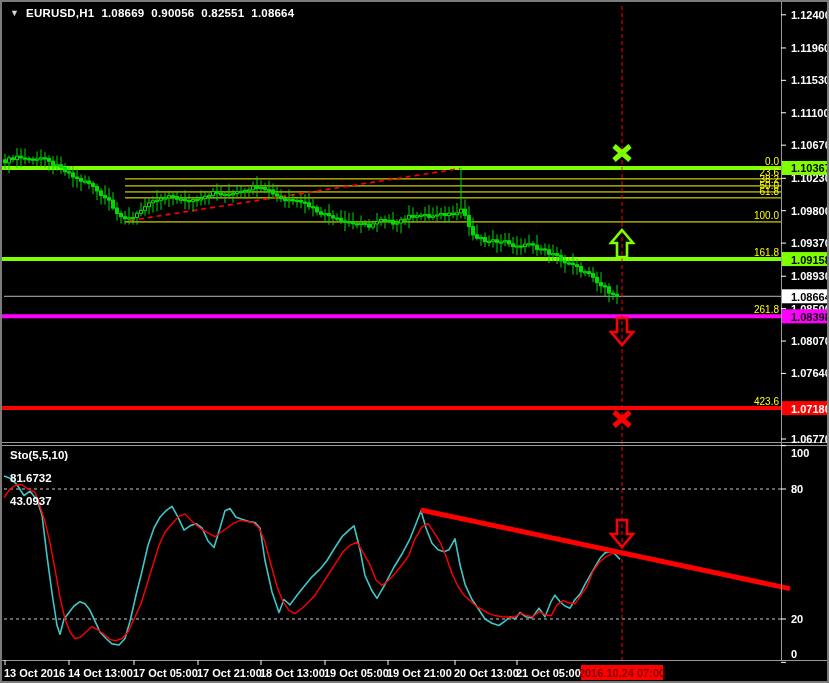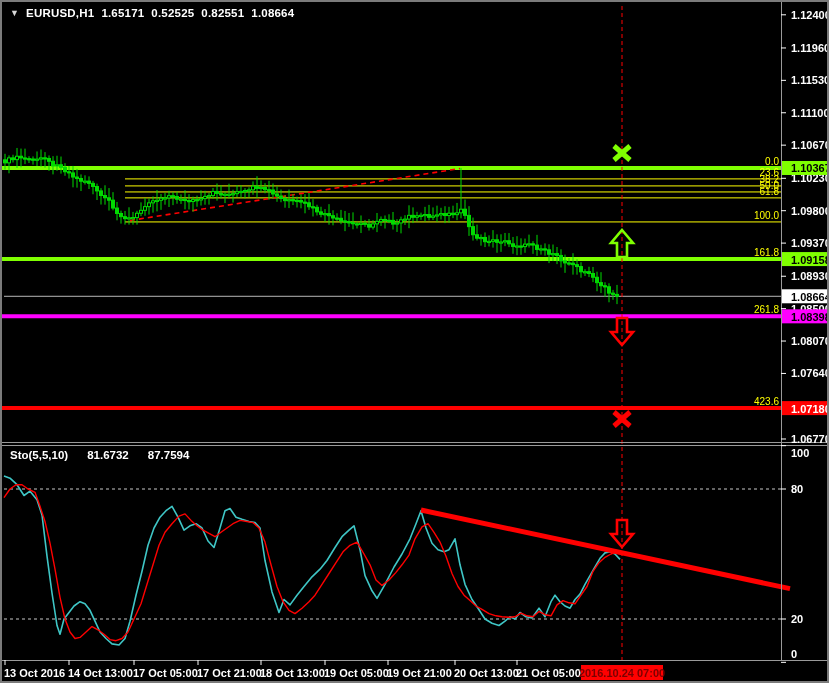--- a/index.html
+++ b/index.html
@@ -10,21 +10,21 @@
   }
   svg{position:absolute;left:0;top:0;}
   .hdr{
     position:absolute; left:8px; top:5px; color:#fff;
     font-size:11.5px; font-weight:700; letter-spacing:0.2px; z-index:5;
     display:flex; gap:7px; align-items:center;
   }
   .hdr .tri{color:#d8d8d8; font-size:9px; cursor:pointer;}
   .sto-lbl{
     position:absolute; left:8px; top:447px; color:#fff;
-    font-size:11.5px; font-weight:700; z-index:5; display:flex; gap:19px;
+    font-size:11.5px; font-weight:700; z-index:5; display:flex; gap:11px;flex-direction:column;
   }
 </style>
 </head>
 <body>
 
 <div class="window">
   <svg id="cv" width="829" height="683">
       <g>
         <line x1="2" y1="487" x2="779" y2="487" stroke="#c8c8c8" stroke-width="1" stroke-dasharray="3,3"></line>
         <line x1="2" y1="617" x2="779" y2="617" stroke="#c8c8c8" stroke-width="1" stroke-dasharray="3,3"></line>
@@ -446,24 +446,24 @@
         <line x1="515" y1="658" x2="515" y2="663" stroke="#fff" stroke-width="1"></line>
         <text x="514" y="675" fill="#fff" font-size="11px" font-weight="600" font-family="Liberation Sans, sans-serif">21 Oct 05:00</text>
         <rect x="579" y="663" width="82" height="15" fill="#FF0000"></rect>
         <text x="620" y="674.5" fill="#7B0000" font-size="11px" font-weight="600" text-anchor="middle" font-family="Liberation Sans, sans-serif">2016.10.24 07:00</text>
       </g>
     </svg>
 
   <div class="hdr">
     <span class="tri">▼</span>
     <span>EURUSD,H1</span>
-    <span>1.65171</span>
-    <span>0.52525</span>
+    <span>1.08669</span>
+    <span>0.90056</span>
     <span>0.82551</span>
     <span>1.08664</span>
   </div>
 
   <div class="sto-lbl">
     <span>Sto(5,5,10)</span>
     <span>81.6732</span>
-    <span>87.7594</span>
+    <span>43.0937</span>
   </div>
 </div>
 
 </body></html>

